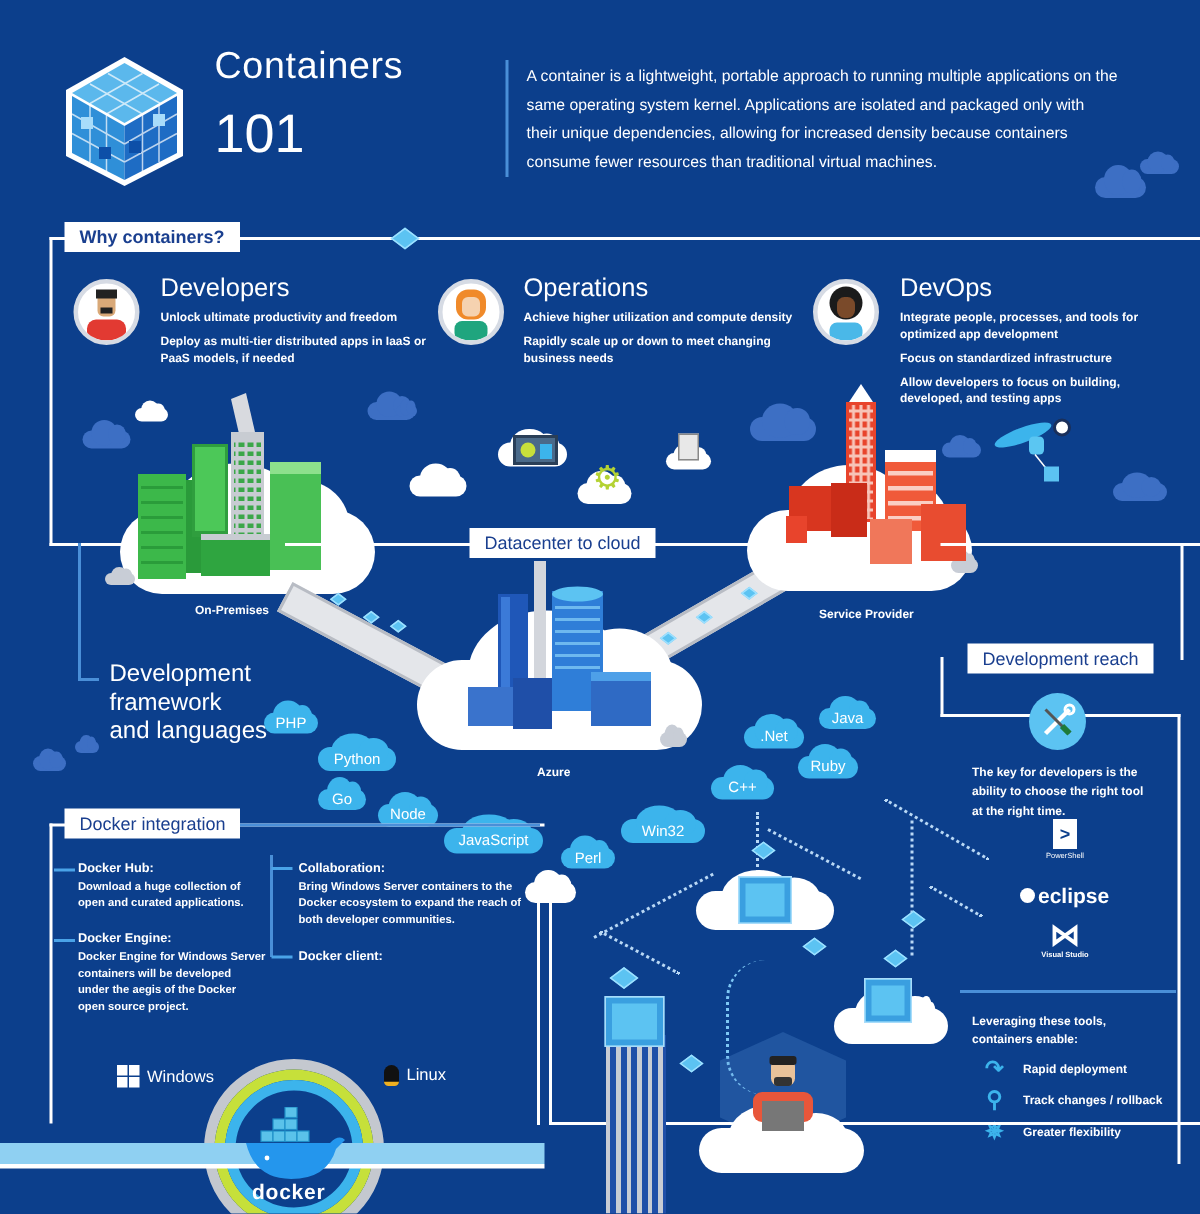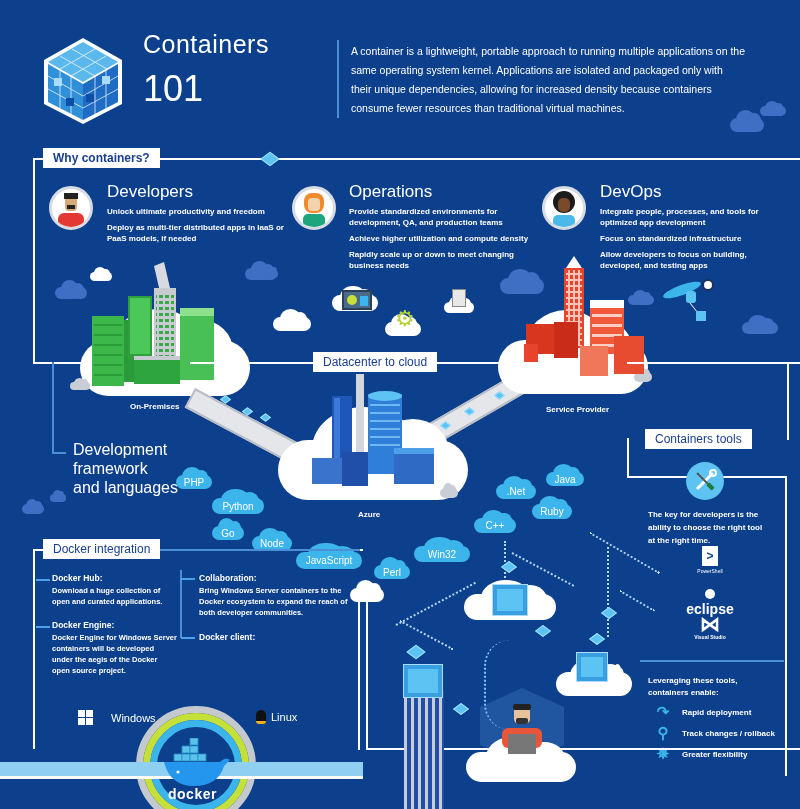--- a/index.html
+++ b/index.html
@@ -90,21 +90,20 @@
 
 <div class="persona-avatar" style="left:292px;top:186px;">
   <svg width="38" height="38" viewBox="0 0 38 38">
       <rect x="9" y="4" width="20" height="20" rx="8" fill="#f08a2a"></rect>
       <rect x="13" y="9" width="12" height="13" rx="4" fill="#f5d2b0"></rect>
       <rect x="8" y="25" width="22" height="13" rx="5" fill="#1fa57e"></rect>
     </svg>
 </div>
 <div class="persona-title" style="left:349px;top:182px;">Operations</div>
 <div class="persona-list" style="left:349px;top:206px;width:180px;">
-  <p>Provide standardized environments for development, QA, and production teams</p>
   <p>Achieve higher utilization and compute density</p>
   <p>Rapidly scale up or down to meet changing business needs</p>
 </div>
 
 <div class="persona-avatar" style="left:542px;top:186px;">
   <svg width="38" height="38" viewBox="0 0 38 38">
       <circle cx="19" cy="13" r="11" fill="#1b1b1b"></circle>
       <rect x="13" y="9" width="12" height="14" rx="5" fill="#7a4a2a"></rect>
       <rect x="8" y="26" width="22" height="12" rx="5" fill="#4ab8e8"></rect>
     </svg>
@@ -285,37 +284,37 @@
     <span>Ruby</span>
   </div>
 <div class="cloud lang" style="left:546px;top:456px;width:38px;height:14px;">
     <span>Java</span>
   </div>
 
 <div class="frame" style="left:627px;top:362px;width:173px;height:78px;border-width:2px 0 0 0;"></div>
 <div class="frame" style="left:787px;top:362px;width:2px;height:78px;border-width:0 0 0 2px;"></div>
 <div class="frame" style="left:627px;top:438px;width:162px;height:40px;border-width:0 0 0 2px;"></div>
 <div class="frame" style="left:627px;top:476px;width:160px;height:300px;border-width:2px 2px 0 0;"></div>
-<div class="label-box" style="left:645px;top:429px;font-size:12px;">Containers tools</div>
+<div class="label-box" style="left:645px;top:429px;font-size:12px;">Development reach</div>
 
 <div class="abs" style="left:686px;top:462px;width:38px;height:38px;border-radius:50%;background:#5cc3f2;display:flex;align-items:center;justify-content:center;">
   <svg width="26" height="26" viewBox="0 0 26 26">
       <line x1="5" y1="21" x2="21" y2="5" stroke="#fff" stroke-width="3"></line>
       <line x1="5" y1="5" x2="21" y2="21" stroke="#555" stroke-width="2"></line>
       <line x1="16" y1="16" x2="21" y2="21" stroke="#1e7a3a" stroke-width="4"></line>
       <circle cx="21" cy="5" r="3" fill="none" stroke="#fff" stroke-width="2"></circle>
     </svg>
 </div>
 <div class="abs small" style="left:648px;top:508px;width:122px;line-height:13px;">The key for developers is the ability to choose the right tool at the right time.</div>
 
 <div class="tool-icon" style="left:690px;top:546px;width:40px;">
   <div style="width:16px;height:20px;margin:0 auto;background:#fff;color:#0c3f8c;font-size:12px;line-height:20px;font-weight:bold;">&gt;</div>
   <div style="font-size:5px;margin-top:2px;">PowerShell</div>
 </div>
-<div class="tool-icon" style="left:680px;top:589px;width:60px;display:flex;align-items:center;gap:2px;justify-content:flex-end;flex-direction:column;">
+<div class="tool-icon" style="left:680px;top:589px;width:60px;display:flex;align-items:center;gap:2px;justify-content:flex-start;">
   <span style="display:inline-block;width:10px;height:10px;border-radius:50%;background:#fff;"></span>
   <span style="font-size:14px;font-weight:bold;">eclipse</span>
 </div>
 <div class="tool-icon" style="left:686px;top:614px;width:48px;">
   <div style="font-size:20px;line-height:20px;font-weight:bold;">⋈</div>
   <div style="font-size:5px;font-weight:bold;">Visual Studio</div>
 </div>
 <div class="abs" style="left:640px;top:660px;width:144px;height:2px;background:#4a8fd8;"></div>
 <div class="cloud" style="left:610px;top:674px;width:16px;height:18px;border-radius:50%;"></div>
 
@@ -392,21 +391,21 @@
   <p>Docker Engine for Windows Server containers will be developed under the aegis of the Docker open source project.</p>
 </div>
 <div class="dock-item" style="left:199px;top:573px;width:155px;">
   <h4>Collaboration:</h4>
   <p>Bring Windows Server containers to the Docker ecosystem to expand the reach of both developer communities.</p>
 </div>
 <div class="dock-item" style="left:199px;top:632px;width:155px;">
   <h4>Docker client:</h4>
 </div>
 
-<div class="abs" style="left:78px;top:710px;display:flex;align-items:center;gap:18px;">
+<div class="abs" style="left:78px;top:710px;display:flex;align-items:center;gap:5px;">
   <span style="display:grid;grid-template-columns:7px 7px;gap:1px;">
       <i style="width:7px;height:7px;background:#fff;"></i>
       <i style="width:7px;height:7px;background:#fff;"></i>
       <i style="width:7px;height:7px;background:#fff;"></i>
       <i style="width:7px;height:7px;background:#fff;"></i>
     </span>
   <span style="font-size:11px;">Windows</span>
 </div>
 <div class="abs" style="left:256px;top:710px;display:flex;align-items:center;gap:5px;">
   <span style="display:inline-block;width:10px;height:14px;background:#111;border-radius:5px 5px 3px 3px;border-bottom:3px solid #f0b020;"></span>

